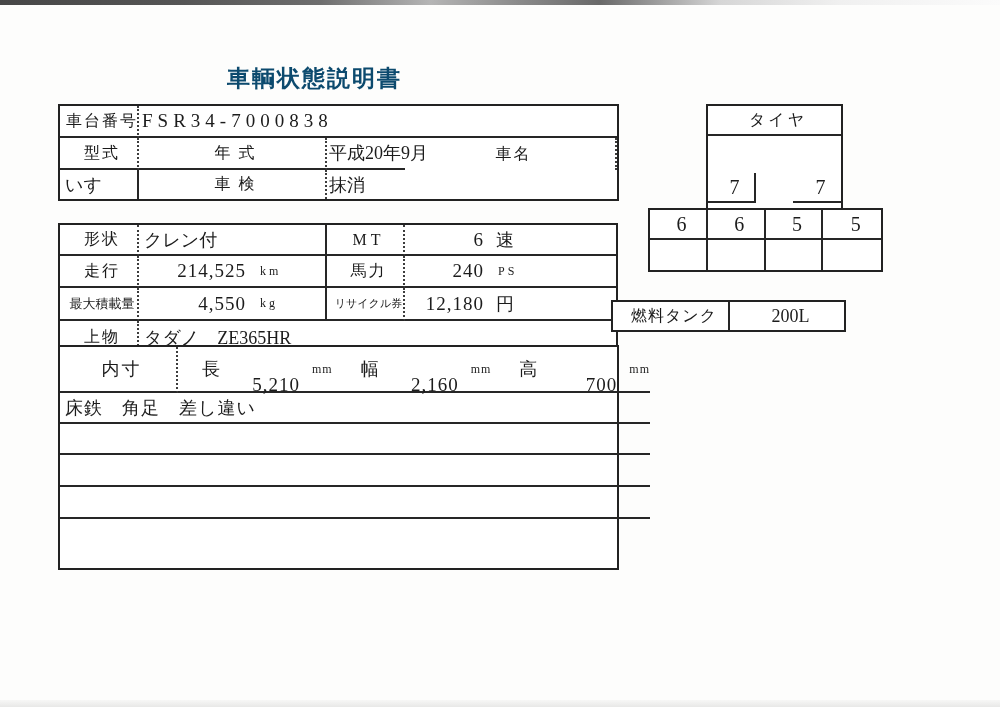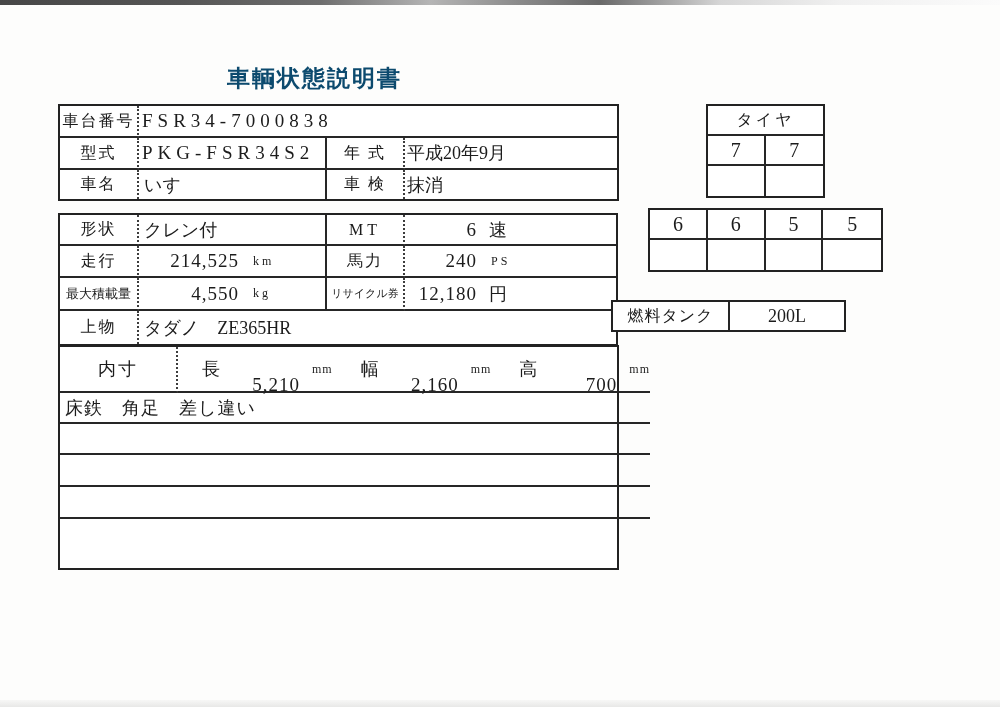--- a/index.html
+++ b/index.html
@@ -29,21 +29,21 @@
 
   
   .tbl{
     position:absolute;display:grid;
     border:2px solid #222;background:#fff;
     box-sizing:border-box;
   }
   .cell{
     display:flex;align-items:center;box-sizing:border-box;
     border-right:2px solid #262626;border-bottom:2px solid #262626;
-    white-space:nowrap;overflow:visible;
+    white-space:nowrap;overflow:visible;padding-left:7px;
   }
   .b-dot{border-right:2px dotted #3c3c3c;}
   .b-none{border-right:none;}
   .bb-none{border-bottom:none;}
   .span2{grid-column:span 2;}
   .span3{grid-column:span 3;}
   .center{justify-content:center;}
 
   .lbl{font-size:16px;letter-spacing:2px;justify-content:center;color:#1a1a1a;}
   .lbl-sm{font-size:13px;letter-spacing:0;}
@@ -52,23 +52,23 @@
   .val-latin{font-size:19px;letter-spacing:5px;padding-left:3px;}
   .val2{padding-left:2px;}
 
   .num1{display:inline-block;width:100px;text-align:right;font-size:19px;letter-spacing:1px;}
   .num2{display:inline-block;width:72px;text-align:right;font-size:19px;letter-spacing:1px;}
   .unit-latin{font-size:12px;letter-spacing:3px;margin-left:14px;}
   .unit-kanji{font-size:18px;margin-left:12px;letter-spacing:0;}
 
   
   .t-vehicle{left:58px;top:104px;width:561px;grid-template-columns:79px 188px 78px 1fr;grid-template-rows:32px 32px 29px;}
-  .t-spec{left:58px;top:213px;width:560px;grid-template-columns:79px 188px 78px 1fr;grid-template-rows:31px 32px 33px 33px;}
+  .t-spec{left:58px;top:223px;width:560px;grid-template-columns:79px 188px 78px 1fr;grid-template-rows:31px 32px 33px 33px;}
   .t-bottom{left:58px;top:345px;width:561px;grid-template-columns:118px 1fr;grid-template-rows:46px 31px 31px 32px 32px 30px 19px;}
-  .t-tire-front{left:706px;top:104px;width:119px;grid-template-columns:1fr 1fr;grid-template-rows:30px 30px 30px;}
+  .t-tire-front{left:706px;top:104px;width:137px;grid-template-columns:1fr 1fr;grid-template-rows:30px 30px 30px;gap:37px;}
   .t-tire-rear{left:648px;top:208px;width:235px;grid-template-columns:1fr 1fr 1fr 1fr;grid-template-rows:30px 30px;}
   .t-fuel{left:611px;top:300px;width:235px;grid-template-columns:117px 1fr;grid-template-rows:28px;}
 
   .tire-num{font-size:20px;}
   .fuel-val{font-size:18px;}
 
   .dims-val{padding-left:24px;}
   .dim-name{font-size:18px;}
   .dim-num{display:inline-block;width:66px;text-align:right;font-size:19px;letter-spacing:1px;margin-left:14px;margin-top:32px;}
   .dim-unit{font-size:12px;letter-spacing:1px;margin-left:12px;margin-right:28px;}
@@ -82,21 +82,20 @@
   <div class="scan-top"></div>
   <div class="scan-bottom"></div>
 
   <h1 class="title">車輌状態説明書</h1>
 
   <div class="tbl t-vehicle">
     <div class="cell lbl b-dot">車台番号</div>
     <div class="cell val val-latin span3 b-none">FSR34-7000838</div>
 
     <div class="cell lbl b-dot">型式</div>
-    <div class="cell val val-latin">PKG-FSR34S2</div>
     <div class="cell lbl b-dot">年 式</div>
     <div class="cell val val2 b-none">平成20年9月</div>
 
     <div class="cell lbl b-dot bb-none">車名</div>
     <div class="cell val bb-none">いすゞ</div>
     <div class="cell lbl b-dot bb-none">車 検</div>
     <div class="cell val val2 b-none bb-none">抹消</div>
   </div>
 
   <div class="tbl t-spec">

